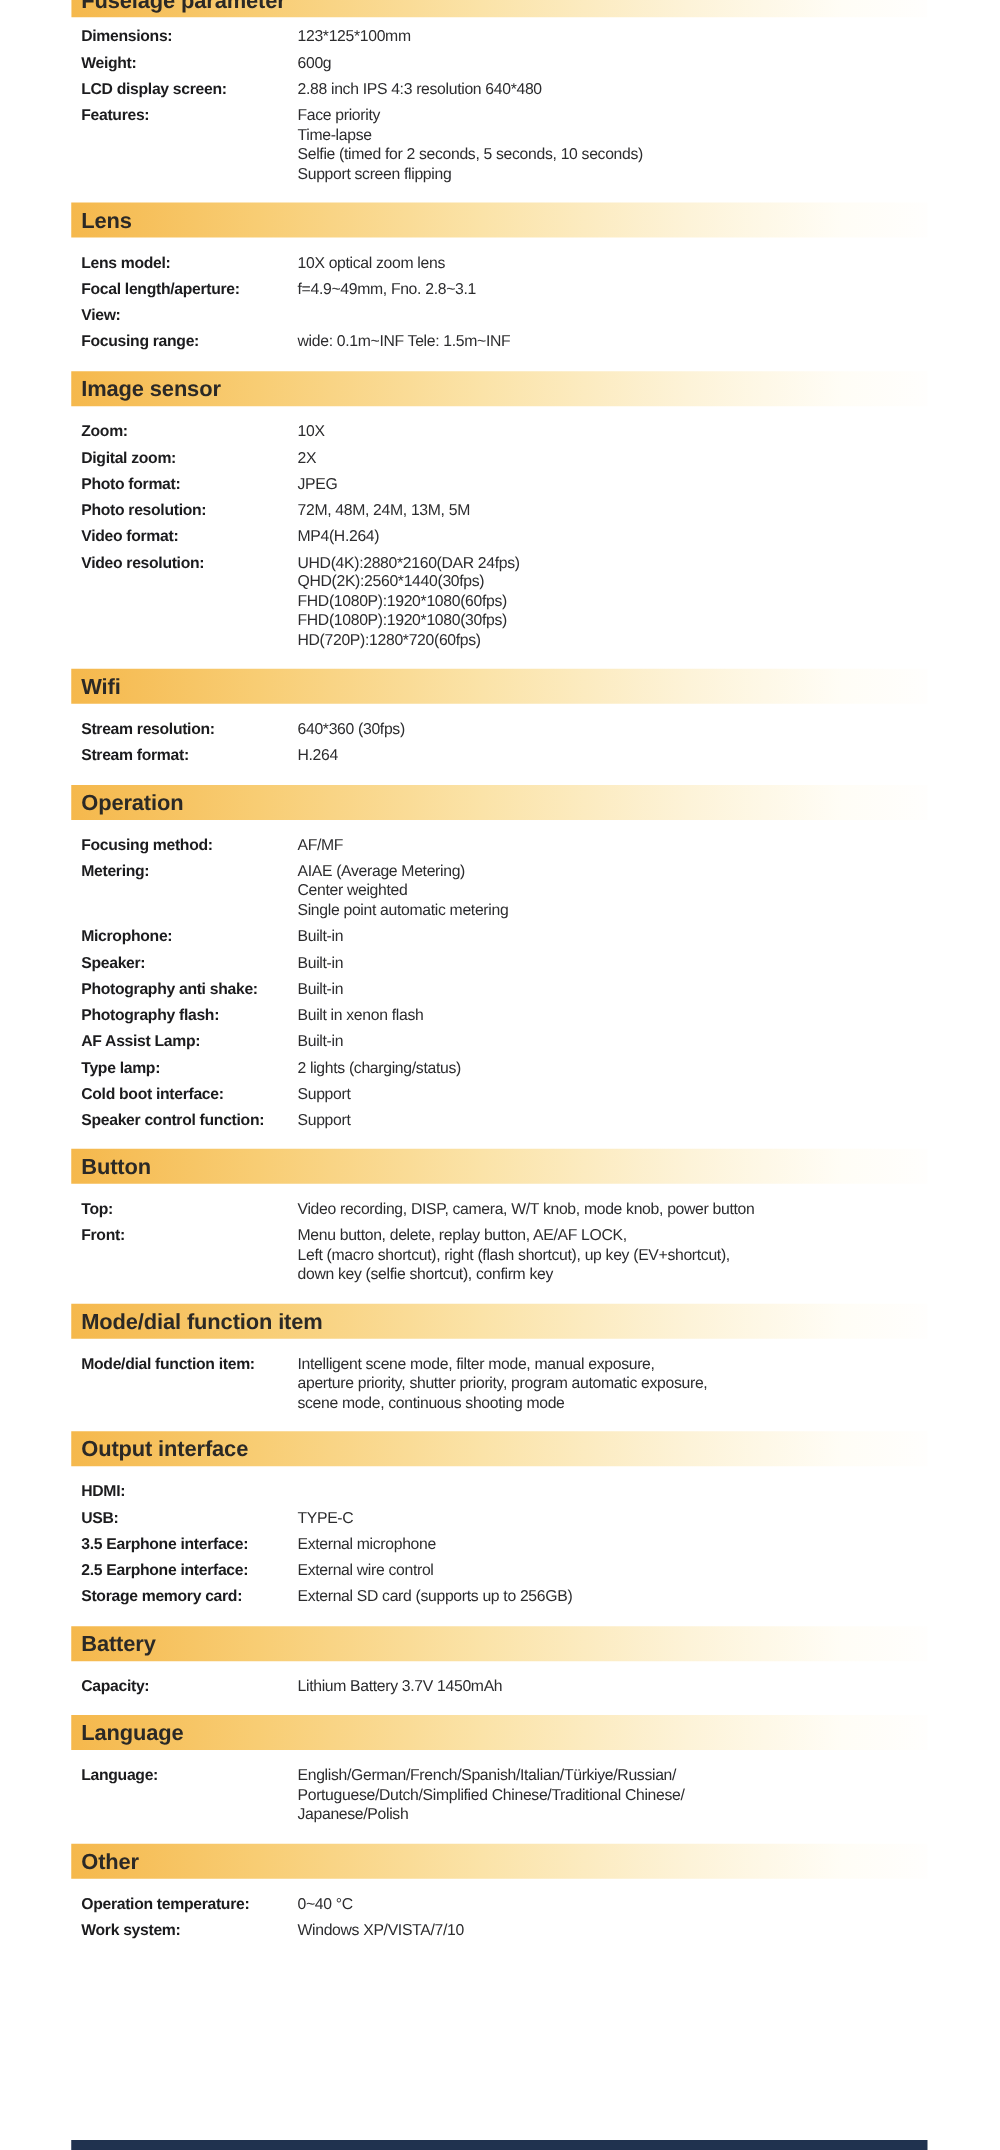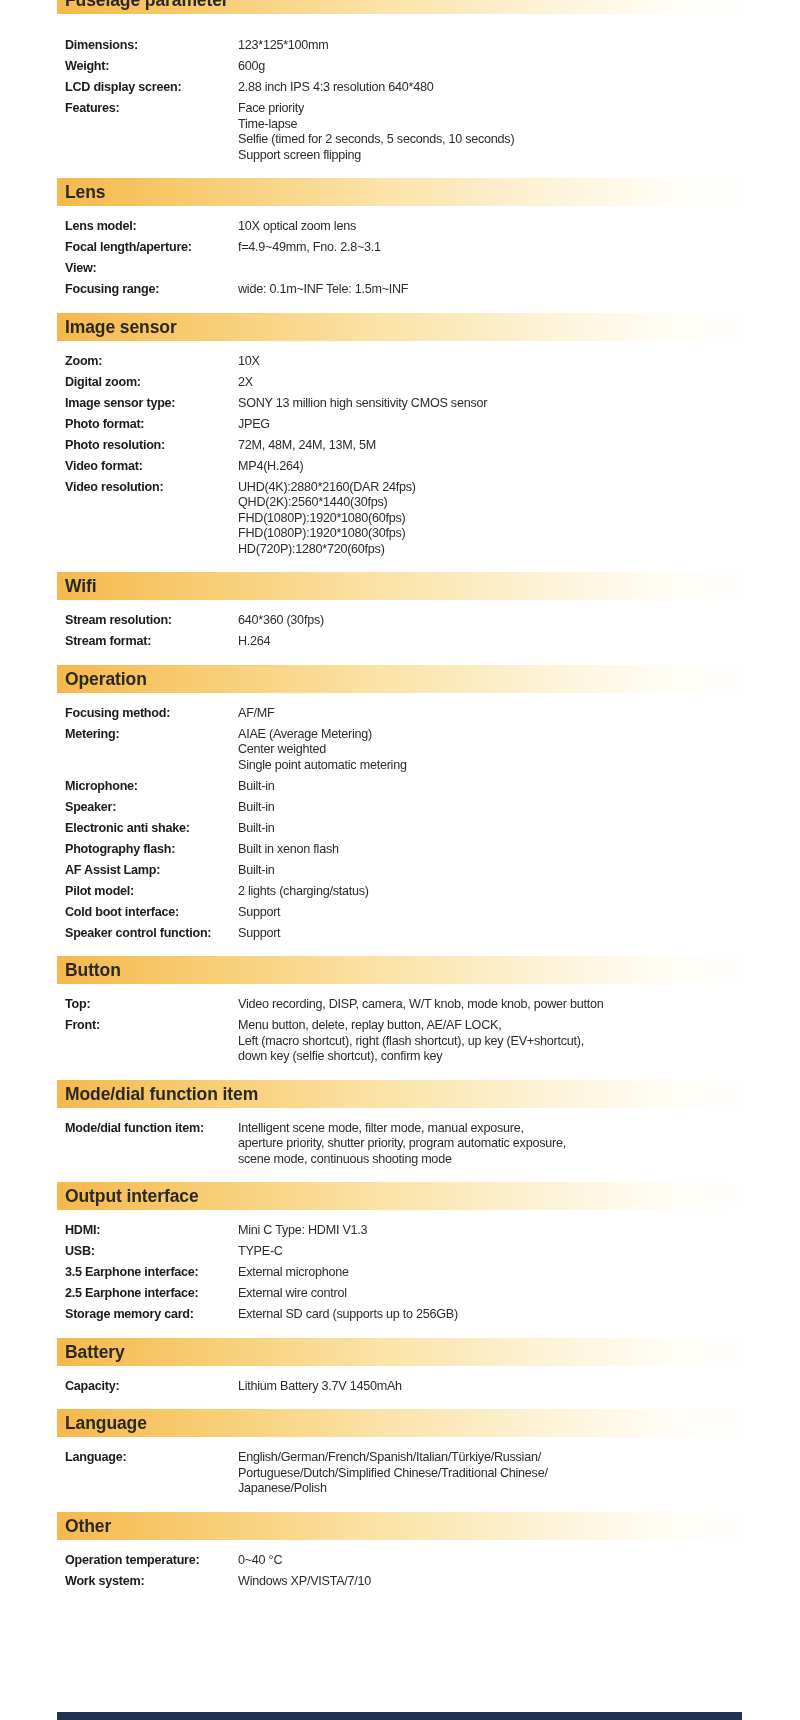--- a/index.html
+++ b/index.html
@@ -17,21 +17,21 @@
   .sheet{ width:685px; margin-left:57px; }
   .section-header-wrap{ margin:15px 0 13px 0; }
   .section-header{
     height:28px; line-height:28px;
     background:linear-gradient(90deg,var(--grad-left) 0%,#f8cd74 22%,var(--grad-mid) 48%,#fdf3d8 72%,#fffdf6 90%,var(--grad-right) 100%);
     font-size:17.5px; font-weight:700; color:var(--header-text);
     padding-left:8px; letter-spacing:-0.1px;
   }
   
   .section.cut-header .section-header-wrap{
-    margin:0 0 24px 0; height:14px; overflow:hidden;
+    margin:0 0 8px 0; height:14px; overflow:hidden;
   }
   .section.cut-header .section-header{ margin-top:-14px; }
   .rows{ padding-left:8px; }
   .spec-row{ display:flex; align-items:flex-start; margin-bottom:5.5px; }
   .spec-label{
     flex:0 0 173px; font-weight:700; color:var(--label-color);
     font-size:12.6px; line-height:15.5px; letter-spacing:-0.25px;
   }
   .spec-value{
     flex:1; color:var(--value-color); font-size:12.6px; line-height:15.5px;
@@ -101,24 +101,20 @@
       <div class="rows">
         <div class="spec-row">
           <div class="spec-label">Zoom:</div>
           <div class="spec-value">10X</div>
         </div>
         <div class="spec-row">
           <div class="spec-label">Digital zoom:</div>
           <div class="spec-value">2X</div>
         </div>
         <div class="spec-row">
-          <div class="spec-label">Image sensor type:</div>
-          <div class="spec-value">SONY 13 million high sensitivity CMOS sensor</div>
-        </div>
-        <div class="spec-row">
           <div class="spec-label">Photo format:</div>
           <div class="spec-value">JPEG</div>
         </div>
         <div class="spec-row">
           <div class="spec-label">Photo resolution:</div>
           <div class="spec-value">72M, 48M, 24M, 13M, 5M</div>
         </div>
         <div class="spec-row">
           <div class="spec-label">Video format:</div>
           <div class="spec-value">MP4(H.264)</div>
@@ -165,33 +161,33 @@
         </div>
         <div class="spec-row">
           <div class="spec-label">Microphone:</div>
           <div class="spec-value">Built-in</div>
         </div>
         <div class="spec-row">
           <div class="spec-label">Speaker:</div>
           <div class="spec-value">Built-in</div>
         </div>
         <div class="spec-row">
-          <div class="spec-label">Electronic anti shake:</div>
+          <div class="spec-label">Photography anti shake:</div>
           <div class="spec-value">Built-in</div>
         </div>
         <div class="spec-row">
           <div class="spec-label">Photography flash:</div>
           <div class="spec-value">Built in xenon flash</div>
         </div>
         <div class="spec-row">
           <div class="spec-label">AF Assist Lamp:</div>
           <div class="spec-value">Built-in</div>
         </div>
         <div class="spec-row">
-          <div class="spec-label">Pilot model:</div>
+          <div class="spec-label">Type lamp:</div>
           <div class="spec-value">2 lights (charging/status)</div>
         </div>
         <div class="spec-row">
           <div class="spec-label">Cold boot interface:</div>
           <div class="spec-value">Support</div>
         </div>
         <div class="spec-row">
           <div class="spec-label">Speaker control function:</div>
           <div class="spec-value">Support</div>
         </div>
@@ -227,21 +223,20 @@
         </div>
       </div>
     </section>
     <section class="section">
       <div class="section-header-wrap">
         <div class="section-header">Output interface</div>
       </div>
       <div class="rows">
         <div class="spec-row">
           <div class="spec-label">HDMI:</div>
-          <div class="spec-value">Mini C Type:  HDMI V1.3</div>
         </div>
         <div class="spec-row">
           <div class="spec-label">USB:</div>
           <div class="spec-value">TYPE-C</div>
         </div>
         <div class="spec-row">
           <div class="spec-label">3.5 Earphone interface:</div>
           <div class="spec-value">External microphone</div>
         </div>
         <div class="spec-row">

